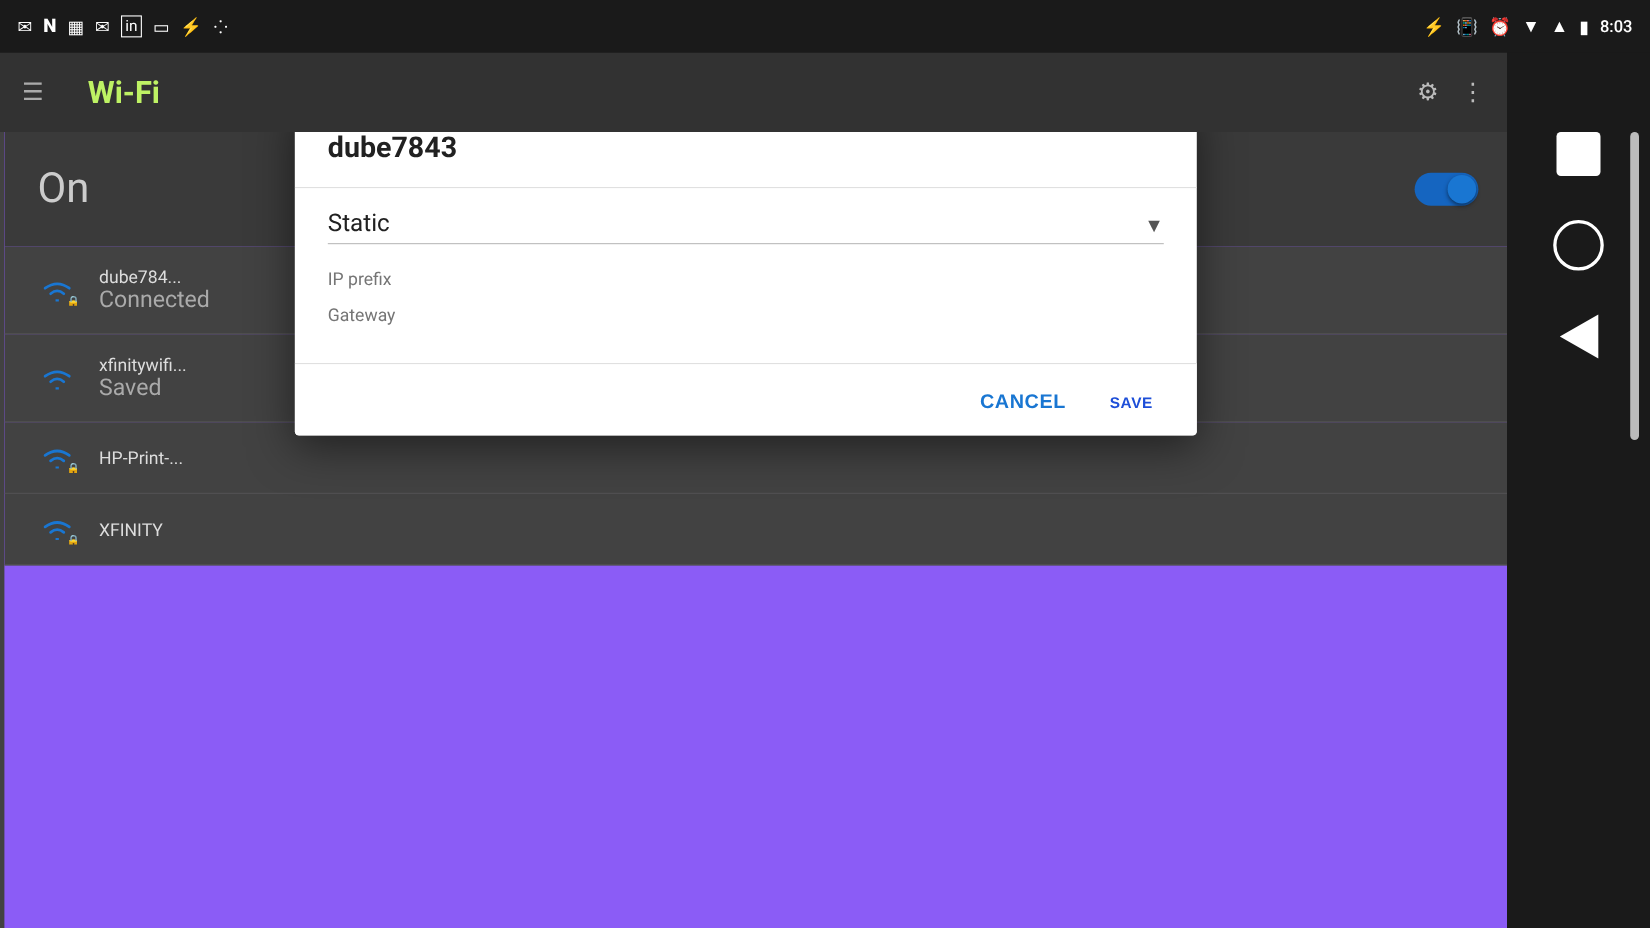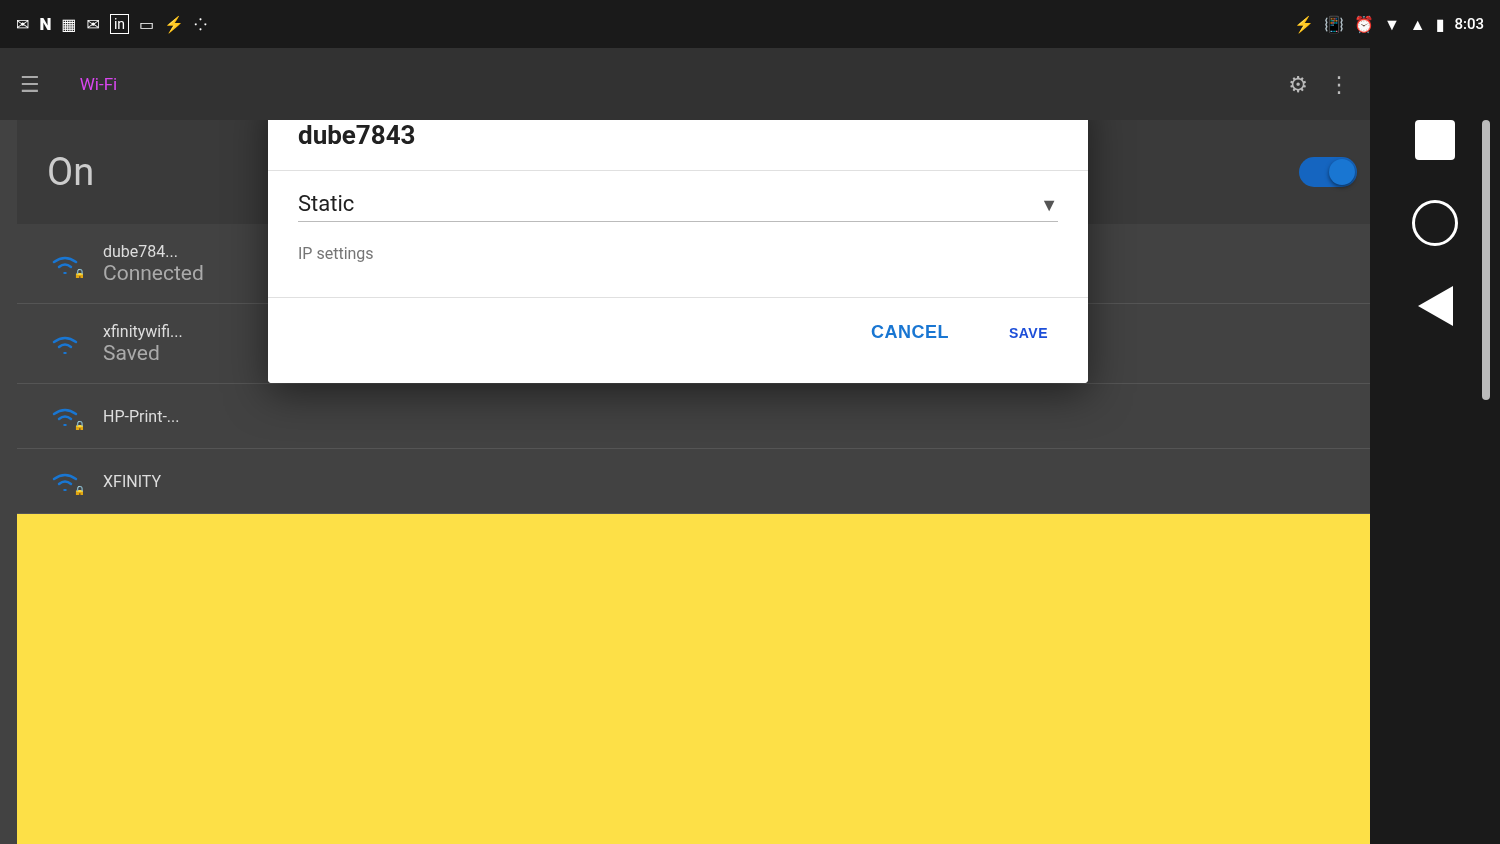--- a/index.html
+++ b/index.html
@@ -74,45 +74,45 @@
       gap: 20px;
       z-index: 5;
     }
 
     .hamburger-icon {
       color: #aaa;
       font-size: 22px;
     }
 
     .app-title {
-      color: #d946ef;
-      font-size: 17px;
-      font-weight: 400;
+      color: #bef264;
+      font-size: 28px;
+      font-weight: 700;
       margin-left: 20px;
       flex: 1;
     }
 
     .app-bar-actions {
       display: flex;
       gap: 20px;
       align-items: center;
     }
 
     .action-icon {
       color: #bbb;
       font-size: 22px;
     }
 
     
     .wifi-content {
       position: absolute;
-      top: 120px; left: 17px;
+      top: 120px; left: 4px;
       width: 1370px;
       height: 724px;
-      background: #fde047;
+      background: #8b5cf6;
       overflow: hidden;
     }
 
     
     .on-row {
       display: flex;
       align-items: center;
       justify-content: space-between;
       padding: 30px 30px;
       background: #3a3a3a;
@@ -277,22 +277,21 @@
       font-size: 20px;
       color: #9e9e9e;
       padding: 8px 0;
       background: transparent;
       margin-bottom: 22px;
     }
 
     .dialog-footer {
       display: flex;
       justify-content: flex-end;
-      padding: 14px 20px 30px;
-      gap: 20px;
+      padding: 14px 20px 10px;
       border-top: 1px solid #e0e0e0;
       background: #fff;
     }
 
     .btn-cancel {
       color: #1976d2;
       font-size: 18px;
       font-weight: 600;
       text-transform: uppercase;
       background: none;
@@ -431,22 +430,23 @@
   <div class="dialog-title">dube7843</div>
 
   <div class="dialog-body">
 
 
     <div class="dropdown-row">
       <span class="dropdown-value">Static</span>
       <span class="dropdown-arrow">▼</span>
     </div>
 
-    <div class="field-label">IP settings</div>
-
+    <div class="field-label">IP prefix</div>
+
+    <div class="field-label">Gateway</div>
 
 
   </div>
 
   <div class="dialog-footer">
     <button class="btn-cancel">CANCEL</button>
     <button class="btn-save">SAVE</button>
   </div>
 </div>
 

